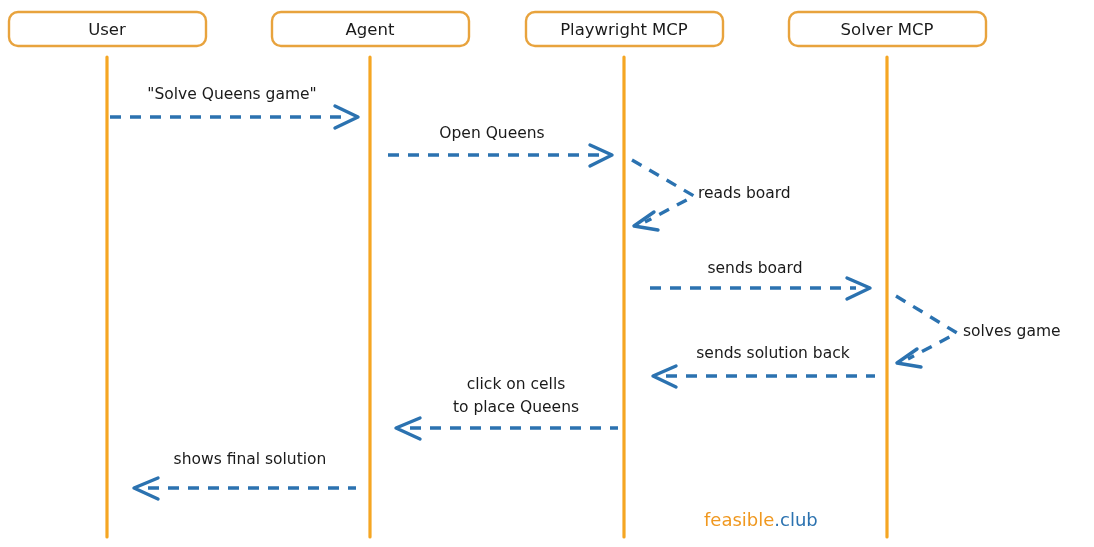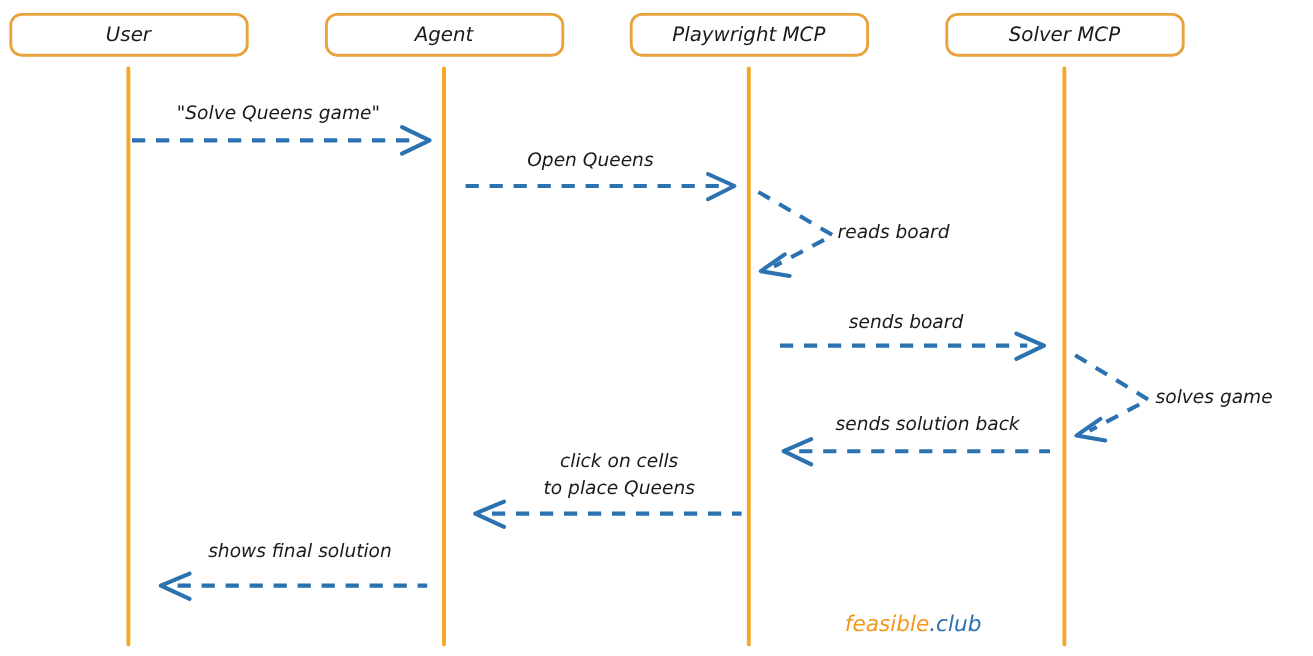--- a/index.html
+++ b/index.html
@@ -11,21 +11,20 @@
     width: 1094px;
     height: 547px;
     font-family: "DejaVu Sans", sans-serif;
     overflow: hidden;
   }
   #diagram-root {
     position: relative;
     width: 1094px;
     height: 547px;
     background: #ffffff;
-    font-style: italic;
   }
   svg.seq {
     display: block;
     width: 1094px;
     height: 547px;
   }
   .actor-box {
     fill: #ffffff;
     stroke: #E8A33D;
     stroke-width: 2.4;

